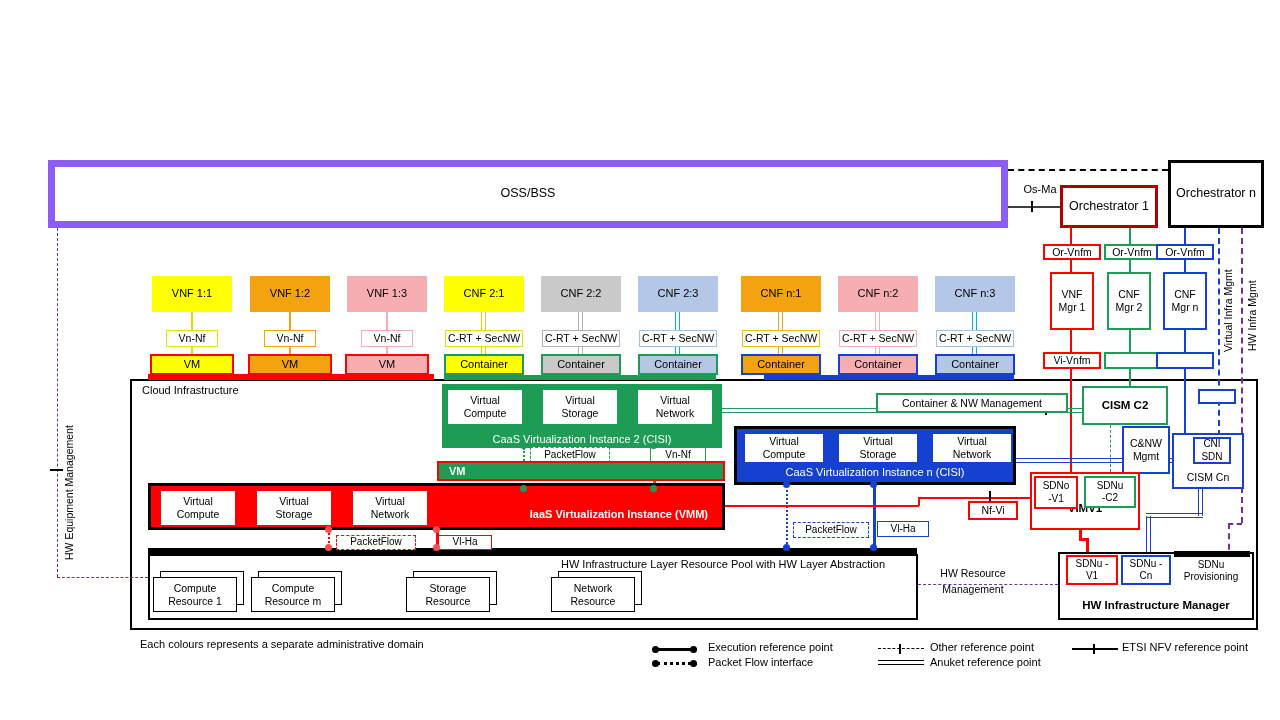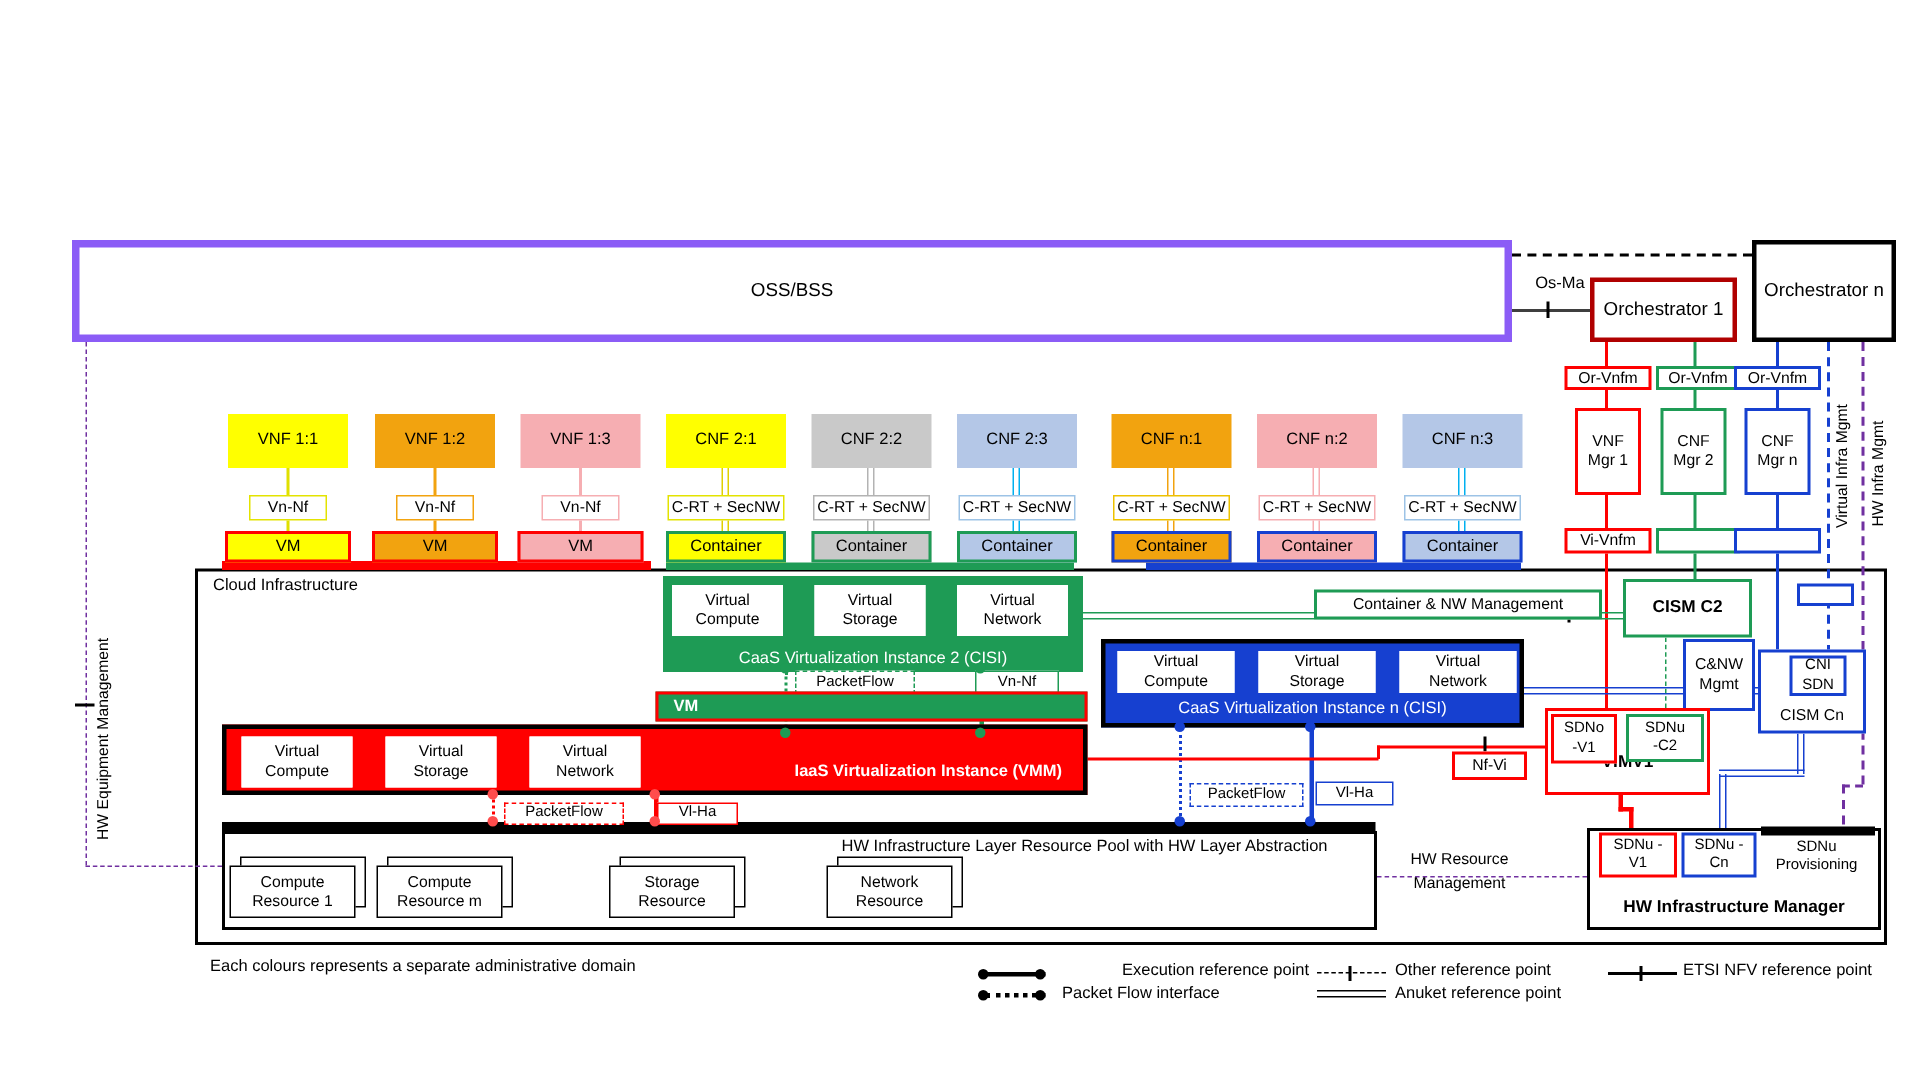--- a/index.html
+++ b/index.html
@@ -99,21 +99,21 @@
 <div class="b" style="left:1079px;top:530px;width:3px;height:11px;background:var(--red);"></div>
 <div class="b" style="left:1079px;top:538px;width:10px;height:3px;background:var(--red);"></div>
 <div class="b" style="left:1086px;top:538px;width:3px;height:17px;background:var(--red);"></div>
 
 <div class="dblv bl" style="left:1198px;top:489px;height:27px;"></div>
 <div class="dblh bl" style="left:1146px;top:513px;width:57px;"></div>
 <div class="dblv bl" style="left:1146px;top:516px;height:38px;"></div>
 
 <div class="b" style="left:918px;top:584px;width:140px;border-top:1.5px dashed var(--purple);"></div>
 
-<div class="lb f12" style="left:48px;top:160px;width:960px;height:68px;border:5px solid #8b5cf6;">
+<div class="lb f12" style="left:48px;top:160px;width:960px;height:68px;border:7px solid #8b5cf6;">
   <span>OSS/BSS</span>
 </div>
 <div class="lb nb f11" style="left:1008px;top:183px;width:64px;height:14px;">
   <span>Os-Ma</span>
 </div>
 <div class="lb f12 bdre" style="left:1060px;top:185px;width:98px;height:43px;border-width:3.5px;">
   <span style="width:80px;">Orchestrator 1</span>
 </div>
 <div class="lb f12" style="left:1168px;top:160px;width:96px;height:68px;border-width:3.5px;">
   <span style="width:80px;">Orchestrator n</span>
@@ -385,21 +385,21 @@
 <div class="dot dbl2" style="left:783px;top:544px;"></div>
 <div class="dot dbl2" style="left:870px;top:481px;"></div>
 <div class="dot dbl2" style="left:870px;top:544px;"></div>
 
 <div class="b f11" style="left:140px;top:638px;">
   <span>Each colours represents a separate administrative domain</span></div>
 
 <div class="b" style="left:657px;top:648px;width:40px;height:2.5px;background:#000;"></div>
 <div class="dot dbk" style="left:652px;top:646px;"></div>
 <div class="dot dbk" style="left:690px;top:646px;"></div>
-<div class="b f11" style="left:708px;top:641px;margin-left:40px;">
+<div class="b f11" style="left:708px;top:641px;">
   <span>Execution reference point</span></div>
 
 <div class="b" style="left:657px;top:662px;width:40px;border-top:3px dotted #000;"></div>
 <div class="dot dbk" style="left:652px;top:660px;"></div>
 <div class="dot dbk" style="left:690px;top:660px;"></div>
 <div class="b f11" style="left:708px;top:656px;">
   <span>Packet Flow interface</span></div>
 
 <div class="b" style="left:878px;top:648px;width:46px;border-top:1.5px dashed #000;"></div>
 <div class="tickv" style="left:899px;top:644px;height:10px;"></div>

